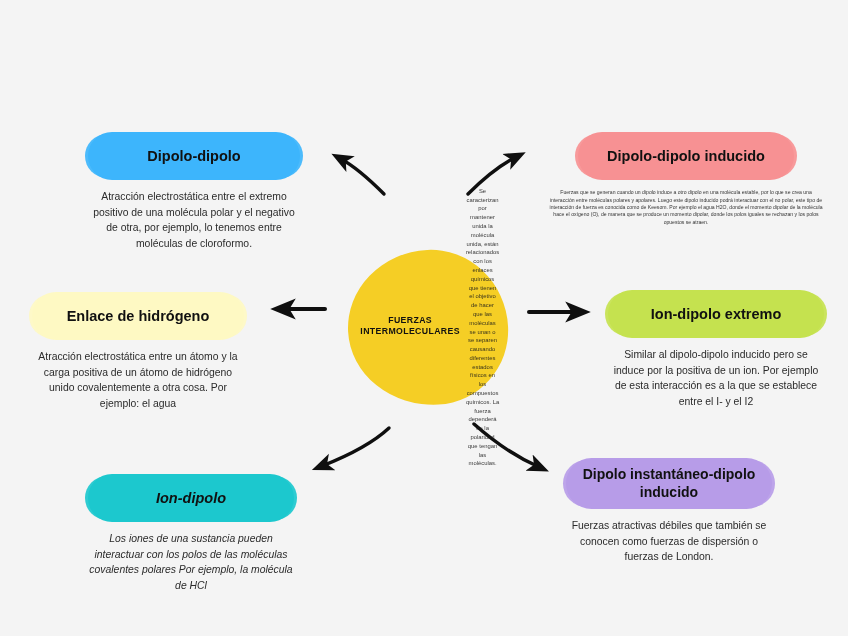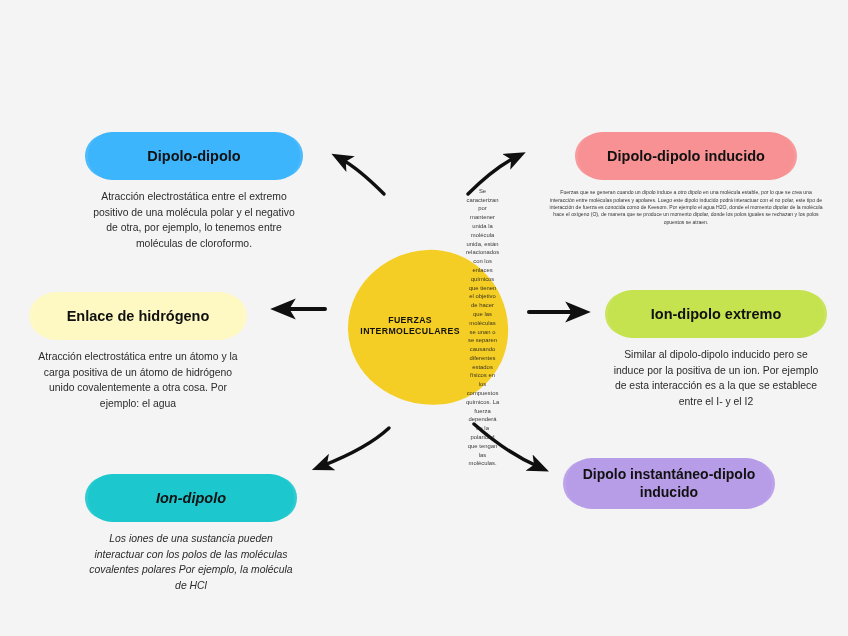--- a/index.html
+++ b/index.html
@@ -157,15 +157,16 @@
     <div class="desc">Similar al dipolo-dipolo inducido pero se induce por la positiva de un ion. Por ejemplo de esta interacción es a la que se establece entre el I- y el I2</div>
   </div>
 
   <div class="node" id="node-ion-dipolo">
     <div class="pill">Ion-dipolo</div>
     <div class="desc">Los iones de una sustancia pueden interactuar con los polos de las moléculas covalentes polares Por ejemplo, la molécula de HCl</div>
   </div>
 
   <div class="node" id="node-dipolo-instantaneo">
     <div class="pill">Dipolo instantáneo-dipolo inducido</div>
+    <div class="desc">Fuerzas atractivas débiles que también se conocen como fuerzas de dispersión o fuerzas de London.</div>
   </div>
 
 </div>
 
 </body></html>

